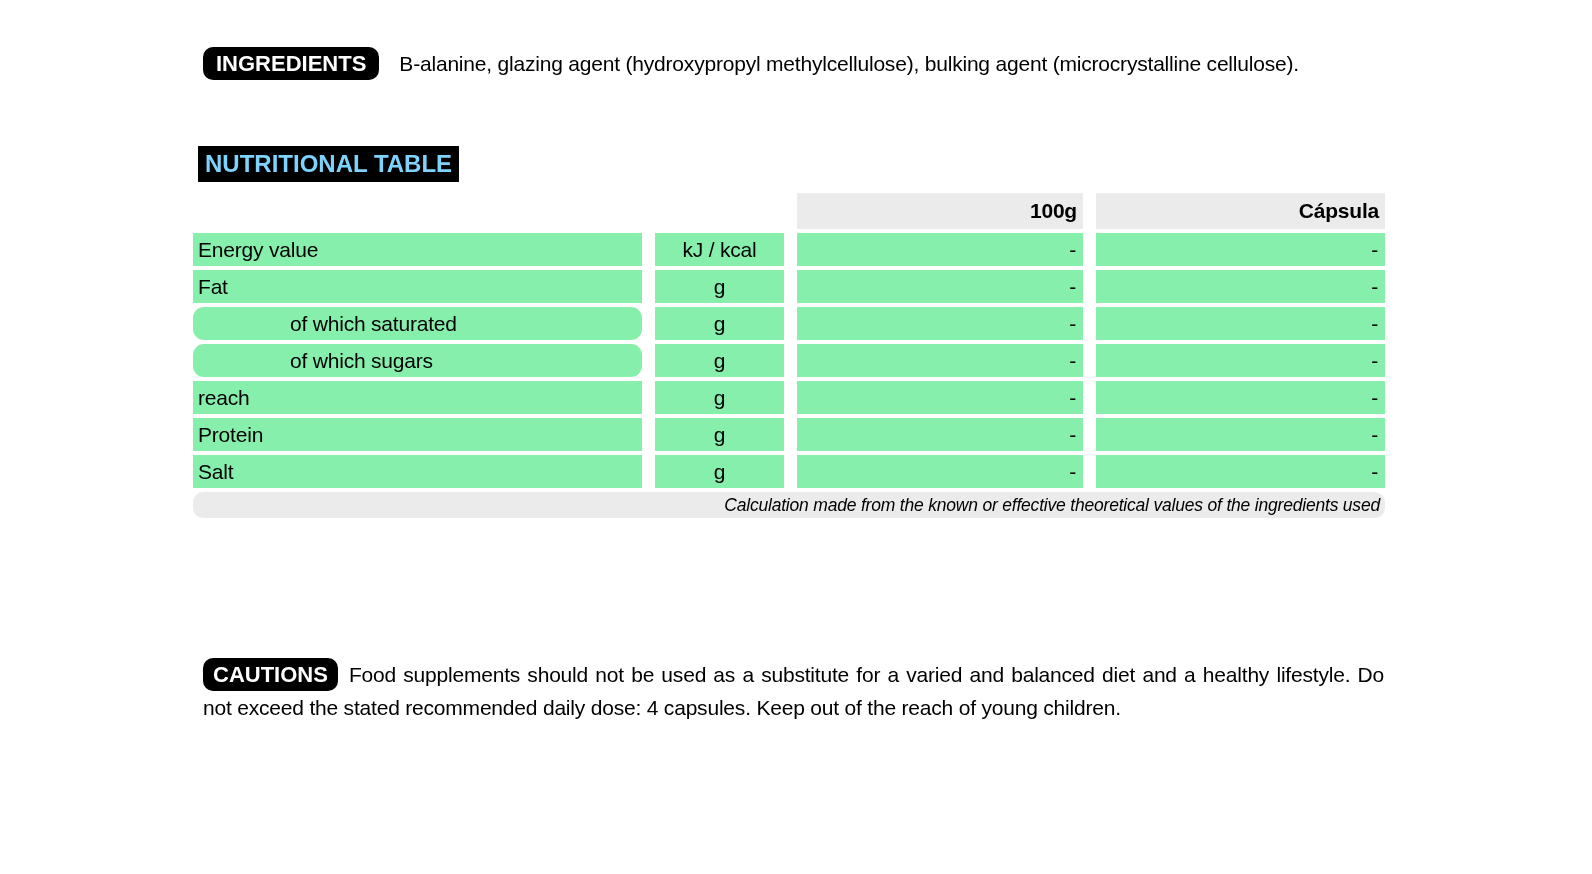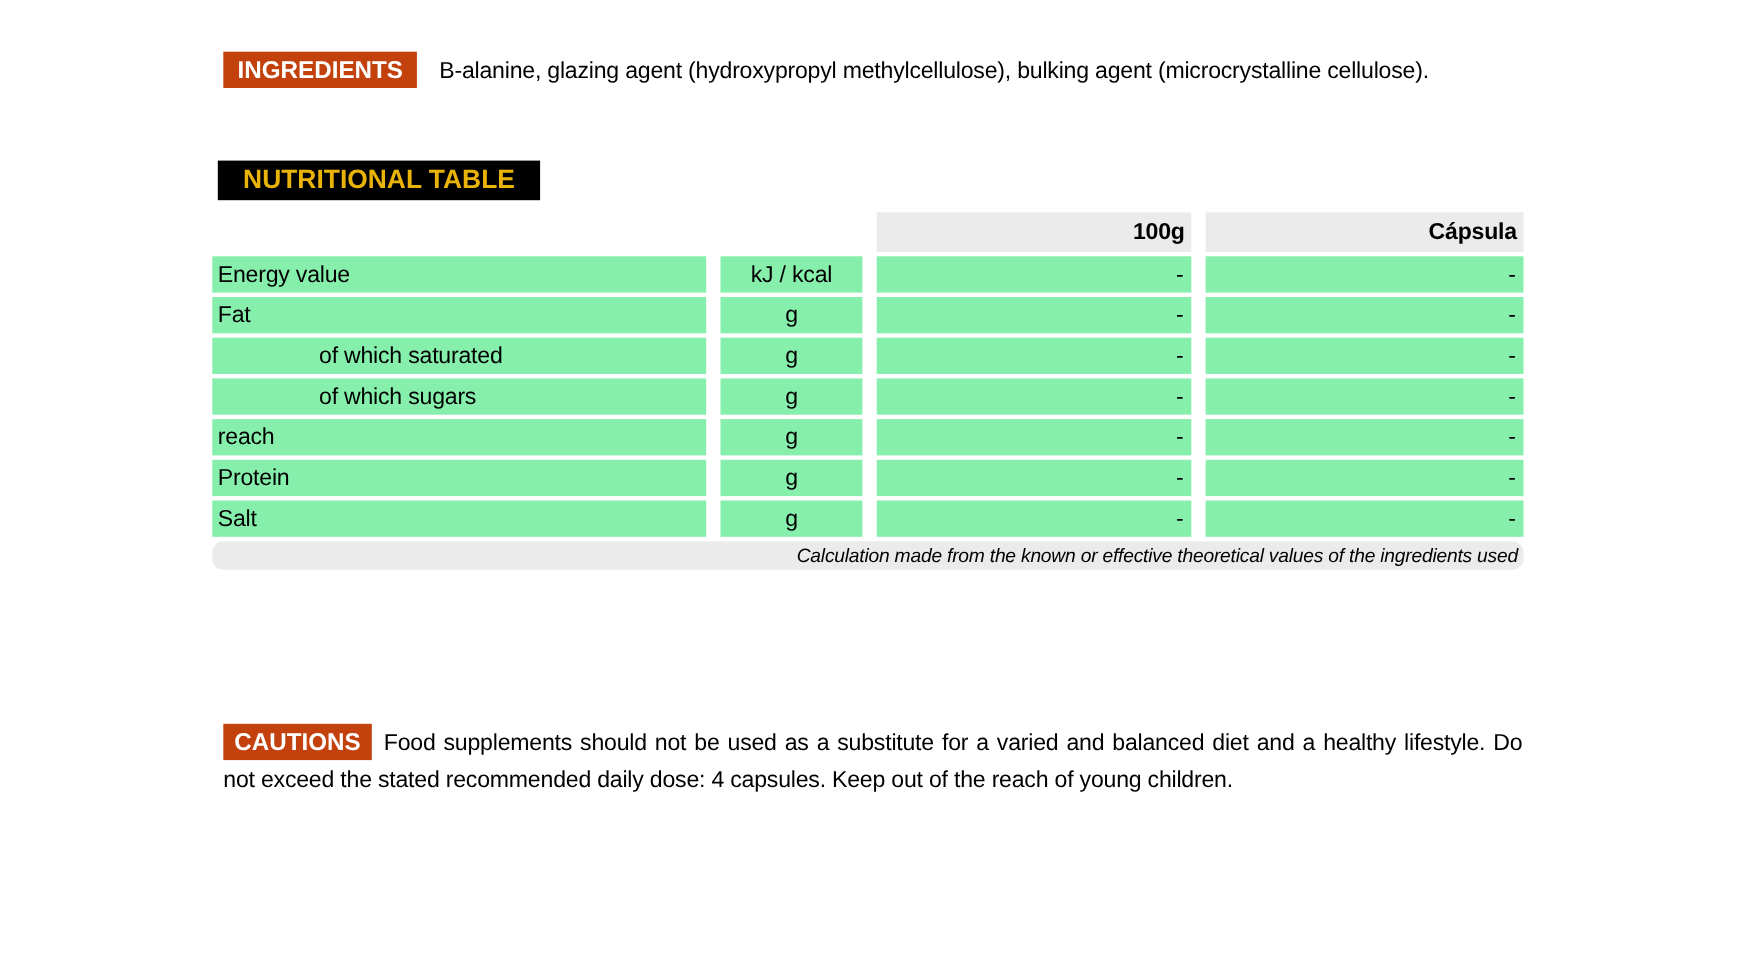--- a/index.html
+++ b/index.html
@@ -9,46 +9,46 @@
     font-family:"Liberation Sans", sans-serif;
     letter-spacing:-0.2px;
   }
   .para{
     position:absolute;text-align:justify;
     font-size:21px;line-height:33px;
   }
   #ingredients{left:203px;top:47px;width:1183px;}
   #cautions{left:203px;top:658px;width:1181px;}
   .blabel{
-    display:inline-block;background:#c2410c;color:#fff;
+    display:inline-block;background:#000000;color:#fff;
     font-weight:bold;font-size:22px;line-height:25px;
-    padding:4px 13px;letter-spacing:0;
+    padding:4px 13px;letter-spacing:0;border-radius:10px;
   }
   #ingredients .blabel{margin-right:20px;}
   #cautions .blabel{margin-right:11px;padding:4px 10px;}
   #nutrition-title{
     position:absolute;left:198px;top:146px;
-    background:#000;color:#eab308;font-weight:bold;
-    font-size:24px;line-height:28px;padding:4px 23px;letter-spacing:0;
+    background:#000;color:#7dd3fc;font-weight:bold;
+    font-size:24px;line-height:28px;padding:4px 7px;letter-spacing:0;
   }
   #ntable{
     position:absolute;left:180px;top:189px;
     border-collapse:separate;border-spacing:13px 4px;
     table-layout:fixed;
   }
   #ntable td{
     font-size:21px;vertical-align:middle;box-sizing:border-box;
     overflow:hidden;white-space:nowrap;
   }
   #ntable thead td{height:36px;font-weight:bold;text-align:right;padding-right:6px;}
   #ntable thead td.h-empty{background:transparent;}
   #ntable thead td.h-col{background:#ebebeb;}
   #ntable tbody td{background:#86efac;height:33px;}
   #ntable td.c-label{text-align:left;padding-left:5px;}
-  #ntable td.c-label.indent{padding-left:97px;}
+  #ntable td.c-label.indent{padding-left:97px;border-radius:11px;}
   #ntable td.c-unit{text-align:center;}
   #ntable td.c-val{text-align:right;padding-right:7px;}
   #ntable tfoot td{
     background:#ebebeb;height:26px;font-style:italic;
     font-size:17.5px;text-align:right;padding-right:5px;border-radius:10px;
   }
 </style>
 </head>
 <body>
 

